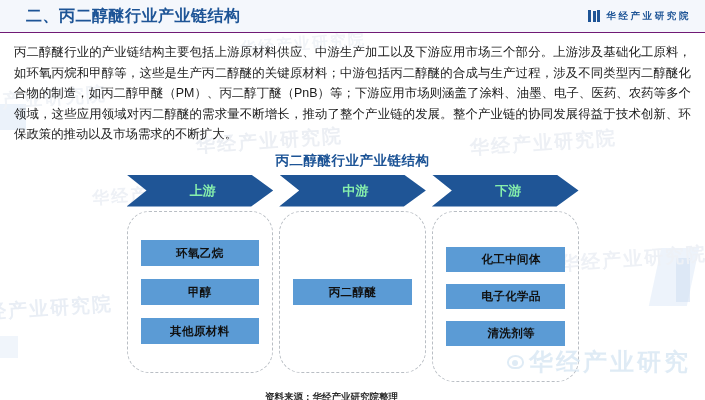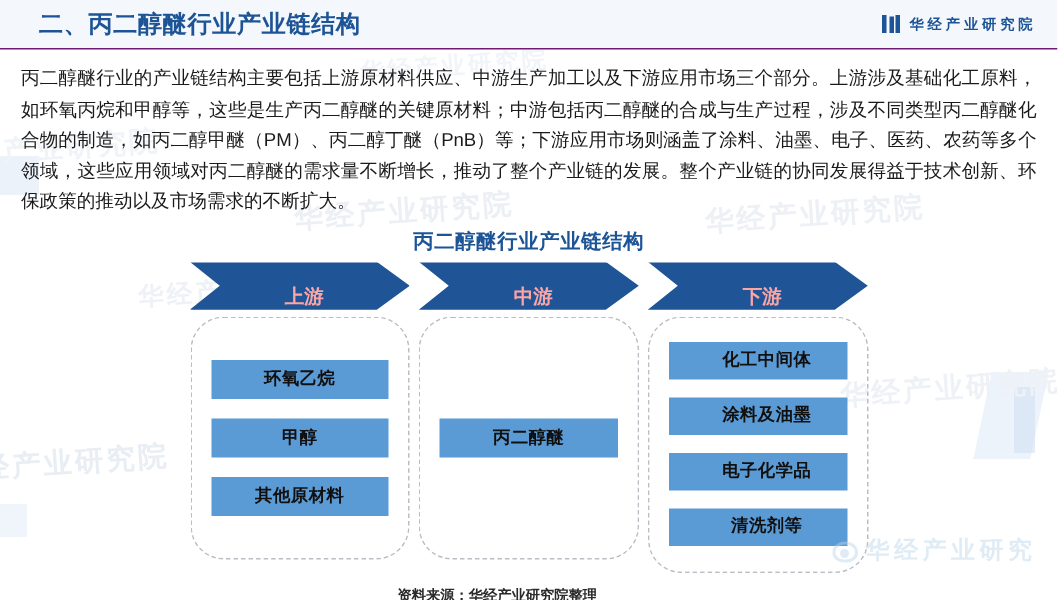--- a/index.html
+++ b/index.html
@@ -83,24 +83,24 @@
   }
 
   .chain { position:relative; width:452px; margin:0 auto; }
 
   
   .arrow-row { display:flex; gap:6px; height:32px; }
   .arrow {
     flex:1;
     position:relative;
     background:#1f5596;
-    color:#fca5a5;
+    color:#86efac;
     font-size:13px;
     font-weight:700;
-    display:flex; align-items:flex-end; justify-content:center;
+    display:flex; align-items:center; justify-content:center;
     clip-path:polygon(0 0, calc(100% - 22px) 0, 100% 50%, calc(100% - 22px) 100%, 0 100%, 20px 50%);
     padding-left:6px;
   }
 
   
   .col-row { display:flex; gap:6px; margin-top:4px; align-items:flex-start; }
   .col {
     flex:1;
     border:1.4px dashed #b9bec4;
     border-radius:22px;
@@ -144,21 +144,21 @@
   }
   .footer-wm .eye {
     width:17px; height:14px; border:2px solid #b9d4ea; border-radius:50% 50% 45% 45%;
     position:relative;
   }
   .footer-wm .eye:after {
     content:""; position:absolute; left:3px; top:3px; width:6px; height:6px;
     border-radius:50%; background:#b9d4ea;
   }
   .footer-wm .wm-txt {
-    color:#b9d4ea; font-size:16px; font-weight:700; letter-spacing:3px;
+    color:#b9d4ea; font-size:24px; font-weight:700; letter-spacing:3px;
   }
 </style>
 </head>
 <body>
 
 <div class="wm-layer">
   <div class="wm-blob b1"></div>
   <div class="wm-blob b2"></div>
   <div class="wm-blob b3"></div>
   <div class="wm-blob b4"></div>
@@ -210,21 +210,20 @@
         <div class="node">甲醇</div>
         <div class="node">其他原材料</div>
       </div>
 
       <div class="col mid">
         <div class="node">丙二醇醚</div>
       </div>
 
       <div class="col down">
         <div class="node">化工中间体</div>
-        <div class="node">涂料及油墨</div>
         <div class="node">电子化学品</div>
         <div class="node">清洗剂等</div>
       </div>
 
     </div>
   </div>
 </div>
 
 <div class="footer-wm">
   <span class="eye"></span>

